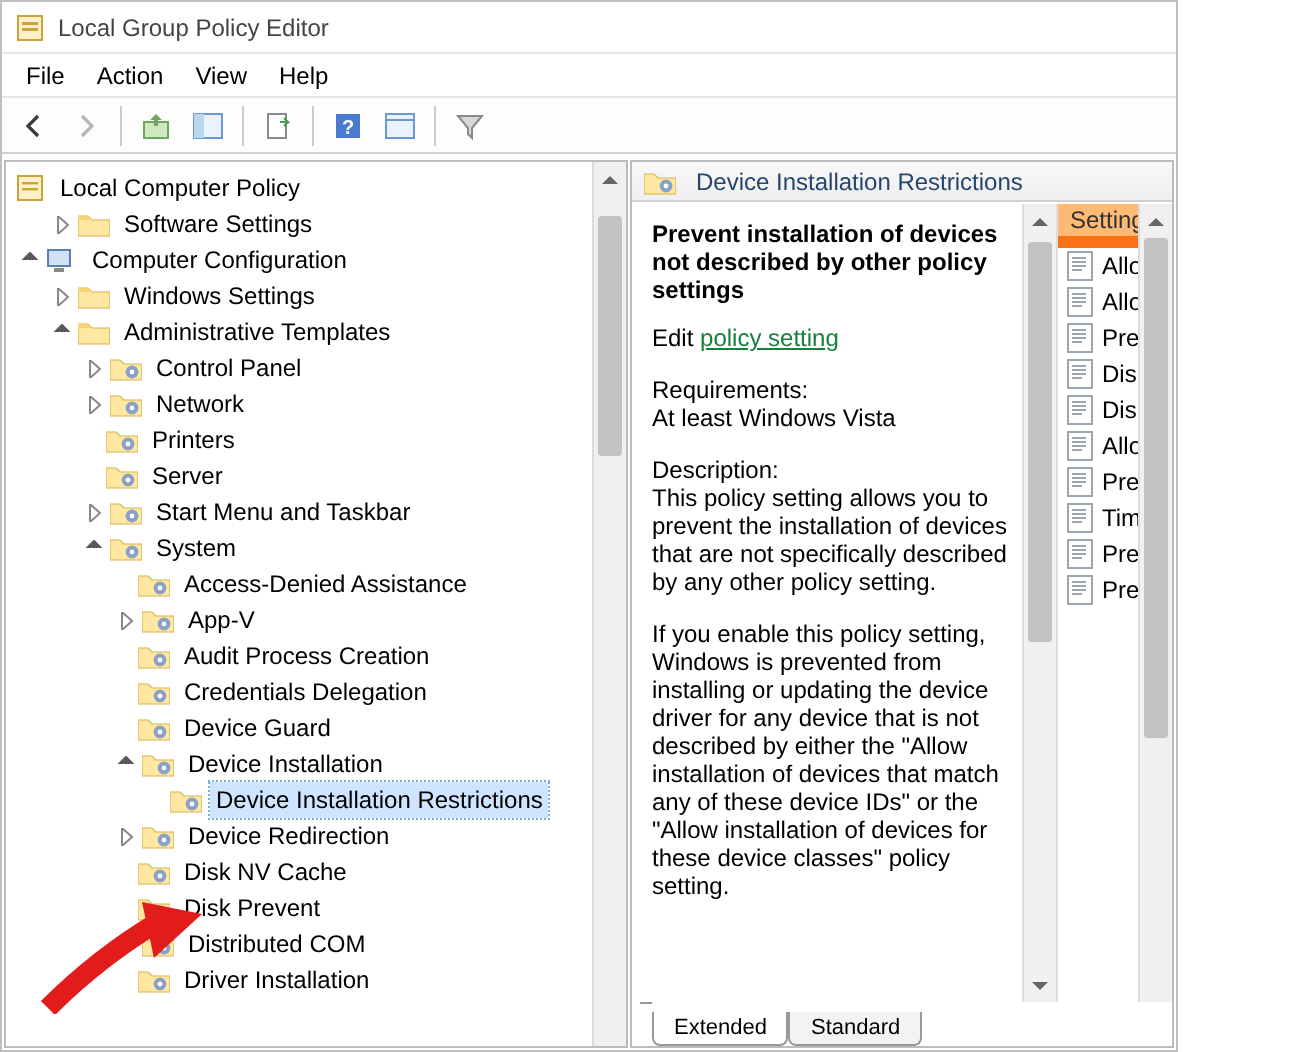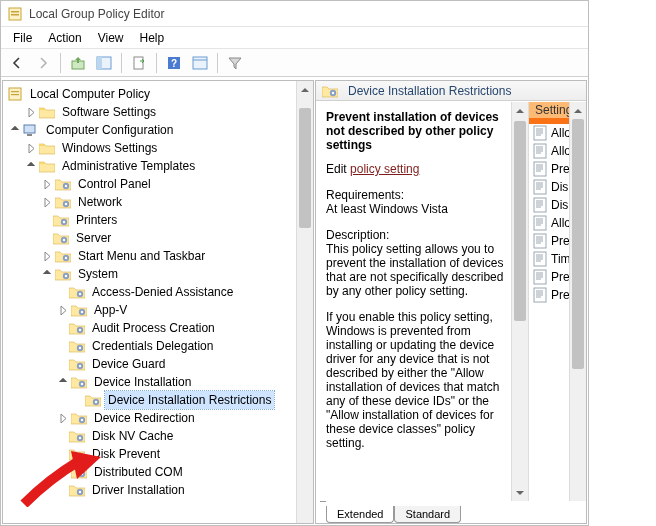--- a/index.html
+++ b/index.html
@@ -38,21 +38,21 @@
   .tree-pane .vscroll .thumb { height: 120px; margin-top: 10px;}
   .detail-desc .vscroll .thumb { height: 200px; margin-top: 2px;}
   .detail-list .vscroll .thumb { height: 250px; }
 
   
   .detail-header { height: 20px; background: linear-gradient(#f8f8f8,#eeeeee); border-bottom: 1px solid #d0d0d0; display:flex; align-items:center; padding-left: 6px; gap:6px;}
   .detail-body { position:absolute; top: 21px; bottom: 22px; left:0; right:0; display:flex;}
   .detail-desc { width: 213px; padding: 8px 6px 8px 10px; border-right: 1px solid #ddd; position:relative; overflow:hidden;}
   .detail-desc .inner { position:absolute; top:8px; left:10px; right: 20px; }
   .detail-desc b { font-weight: 600; }
-  .detail-desc a { color: #7f1d1d; text-decoration: underline; }
+  .detail-desc a { color: #15803d; text-decoration: underline; }
   .detail-list { flex:1; position:relative; overflow:hidden;}
   .list-header { height: 22px; background:#fdba74; border-bottom:6px solid #f97316; display:flex; align-items:center; padding-left:6px; color:#333;}
   .list-items { position:absolute; top:22px; bottom:0; left:0; right:17px; }
   .list-row { display:flex; align-items:center; height:18px; padding-left:4px; white-space:nowrap; overflow:hidden;}
   .list-row .icon { width:16px; }
   
   .tabs { position:absolute; bottom:0; left:0; height:22px; display:flex; align-items:flex-end; padding-left: 4px;}
   .tab { border:1px solid #999; border-top:none; border-radius: 0 0 4px 4px; padding: 2px 10px 2px 10px; margin-right:0px; background:#f3f3f3; font-size:11px; position:relative; }
   .tab.active { background:#fff; border-bottom-color:#999; }
   .tab:first-child { border-top-left-radius: 0;}

